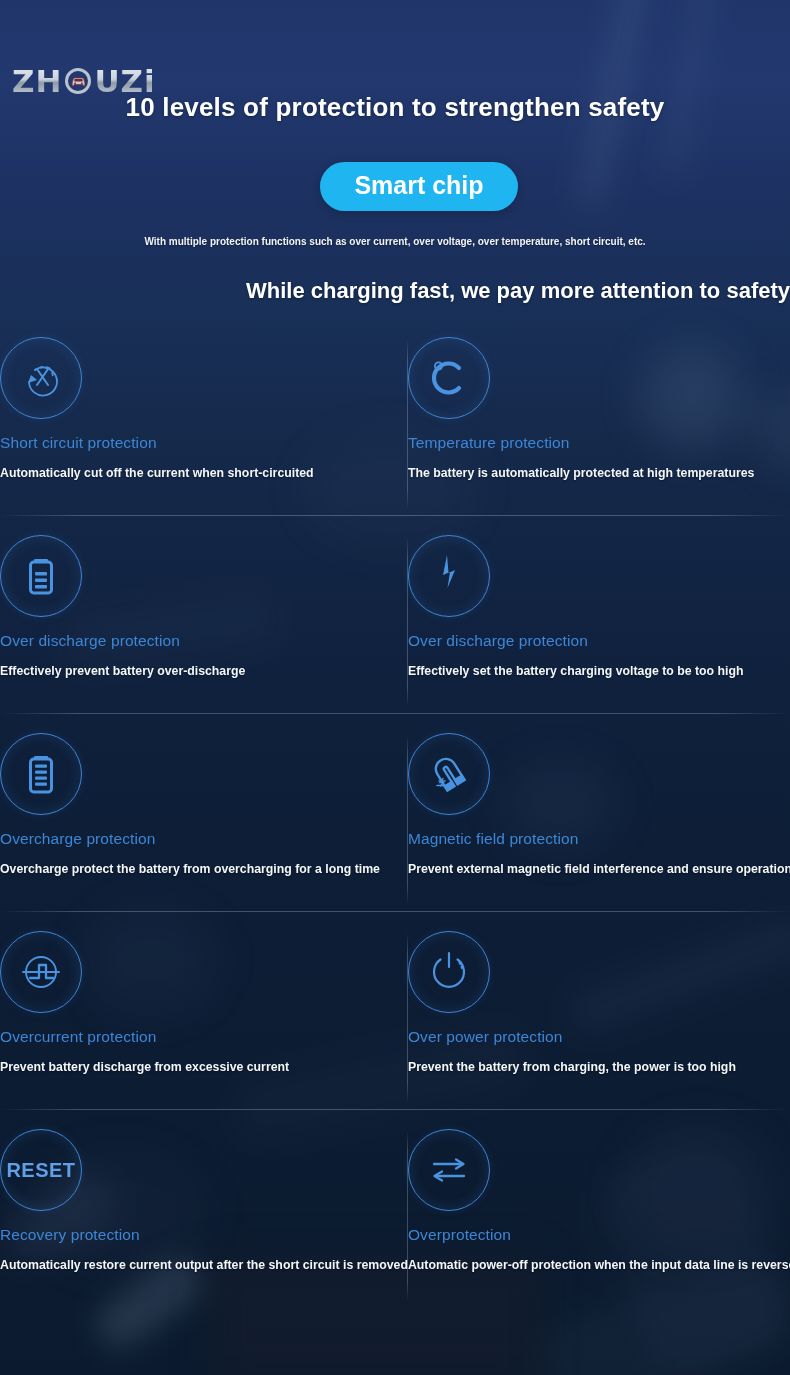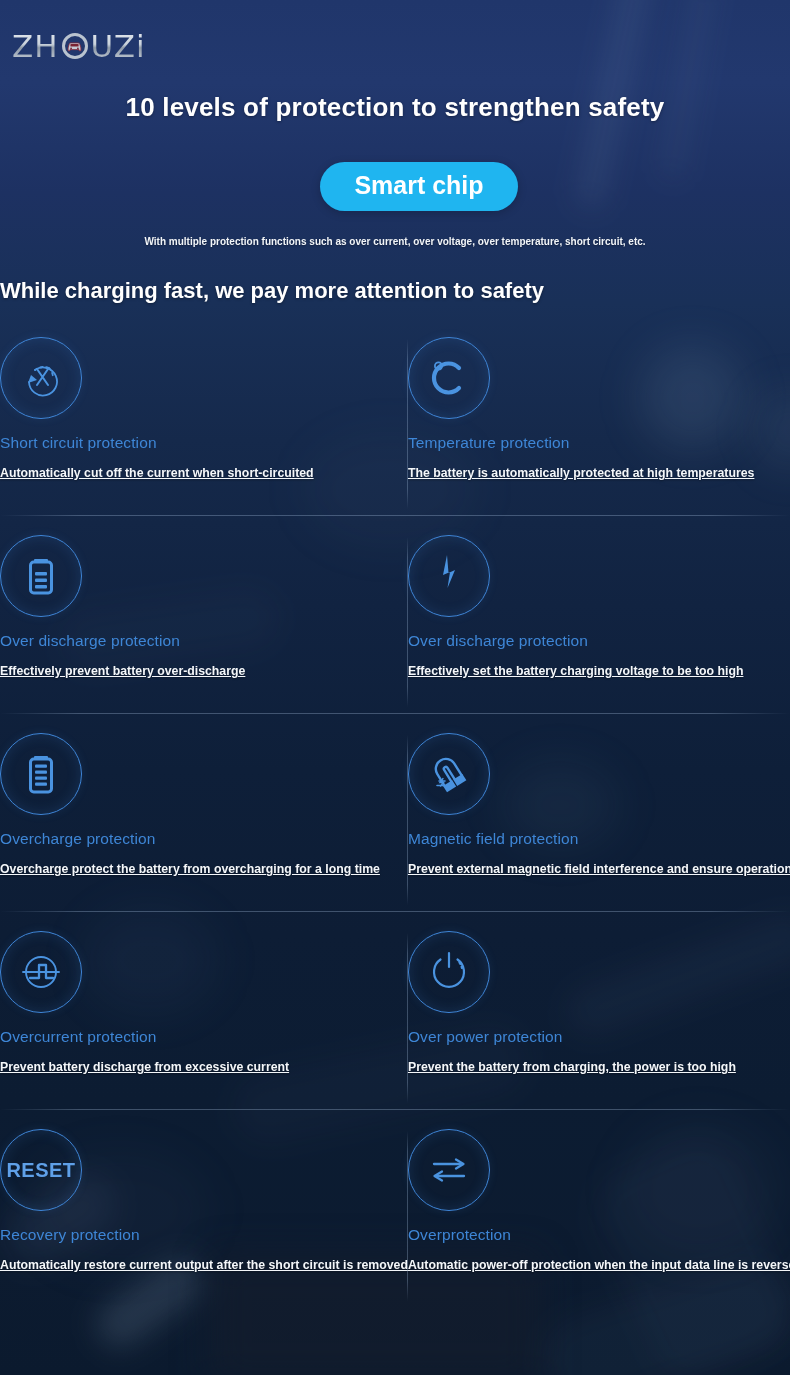--- a/index.html
+++ b/index.html
@@ -50,26 +50,26 @@
   .s8 { left:560px; top:950px;  width:260px; height:50px;  transform:rotate(-20deg); background:rgba(130,160,200,.05); }
   .s9 { left:620px; top:1150px; width:150px; height:220px; transform:rotate(-24deg); background:rgba(90,115,150,.05); }
   .s10{ left:0px;   top:1190px; width:120px; height:60px;  transform:rotate(-30deg); background:rgba(150,175,210,.07); }
 
   
   .logo {
     position:absolute; left:12px; top:28px;
     display:flex; align-items:center;
   }
   .logo-text {
-    font-size:31px; font-weight:normal; letter-spacing:1px;
+    font-size:31px; font-weight:bold; letter-spacing:1px;
     font-family:"DejaVu Sans", sans-serif;
     background:linear-gradient(180deg,#e9edf2 0%,#c9d2dc 45%,#8e9aa8 55%,#cfd7e0 100%);
     -webkit-background-clip:text; background-clip:text; color:transparent;
     -webkit-text-fill-color:transparent;
-    display:flex; align-items:center;
+    display:flex; align-items:center;margin-top:35px;
   }
   .logo-o-wrap {
     position:relative; display:inline-flex; align-items:center; justify-content:center;
     width:30px; height:30px; margin:0 1px;
   }
   .logo-ring {
     position:absolute; inset:2px;
     border-radius:50%;
     border:3.5px solid #b9c3cf;
   }
@@ -94,21 +94,21 @@
     box-shadow:0 2px 10px rgba(0,0,0,.20);
   }
   .subtitle {
     position:absolute; left:0; right:0; top:236px;
     text-align:center;
     font-size:10px; font-weight:bold; color:#f2f5f8;
     text-shadow:0 1px 2px rgba(0,0,0,.35);
   }
   .headline2 {
     position:absolute; left:0; right:0; top:278px;
-    text-align:left;
+    text-align:right;
     font-size:22px; font-weight:bold; color:#ffffff;
     text-shadow:0 1px 3px rgba(0,0,0,.35);
   }
 
   
   .grid {
     position:absolute; left:0; right:0; top:325px;
     display:grid;
     grid-template-columns:1fr 1fr;
     grid-auto-rows:198px;
@@ -146,21 +146,20 @@
   .feat-title {
     margin-top:15px;
     font-size:15.5px; color:#3e86d6; font-weight:normal;
     letter-spacing:.1px;
   }
   .feat-desc {
     margin-top:14px;
     font-size:12.3px; font-weight:bold; color:#f4f7fa;
     text-align:center; white-space:nowrap;
     text-shadow:0 1px 2px rgba(0,0,0,.4);
-    text-decoration:underline;
   }
 </style>
 </head>
 <body>
 
 <div class="page">
 
   <div class="bg-layer">
     <div class="blob b1"></div>
       <div class="blob b2"></div>

